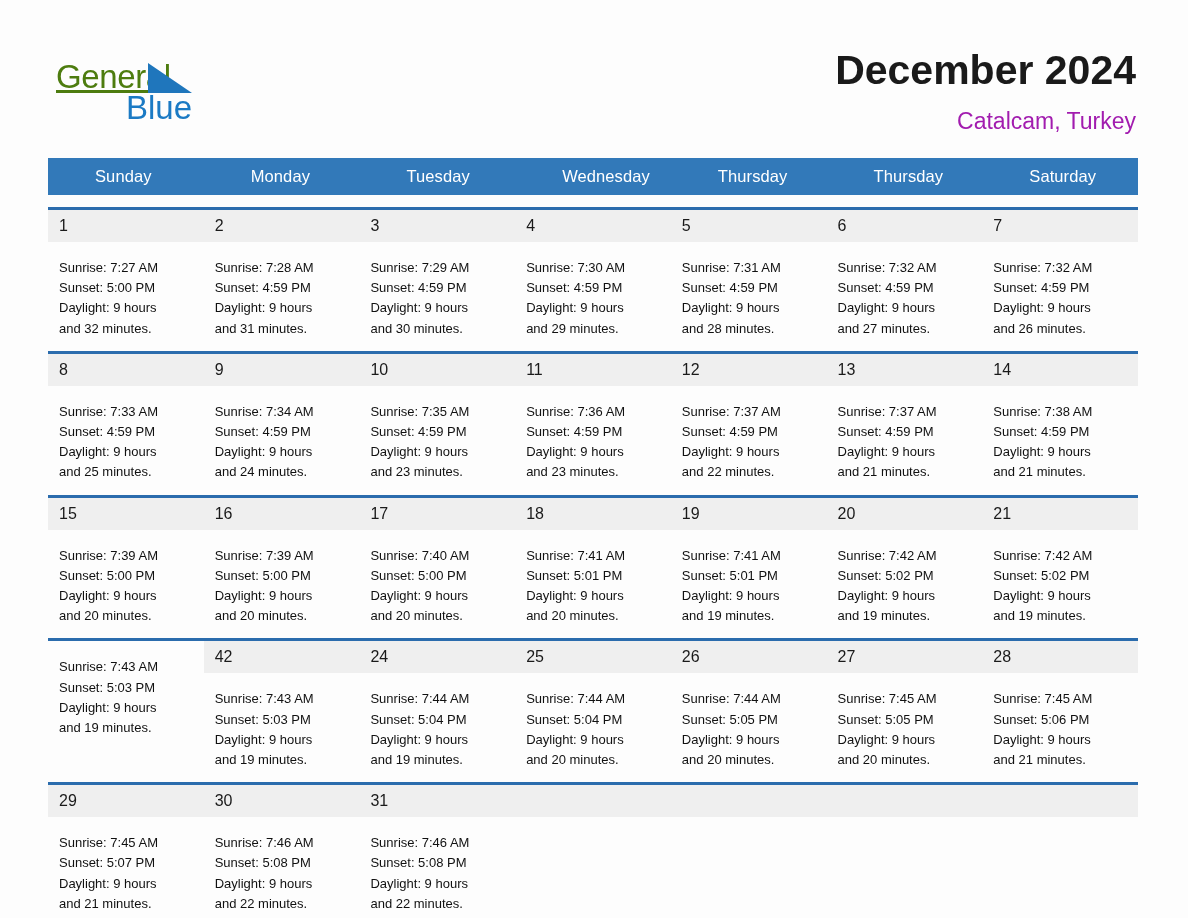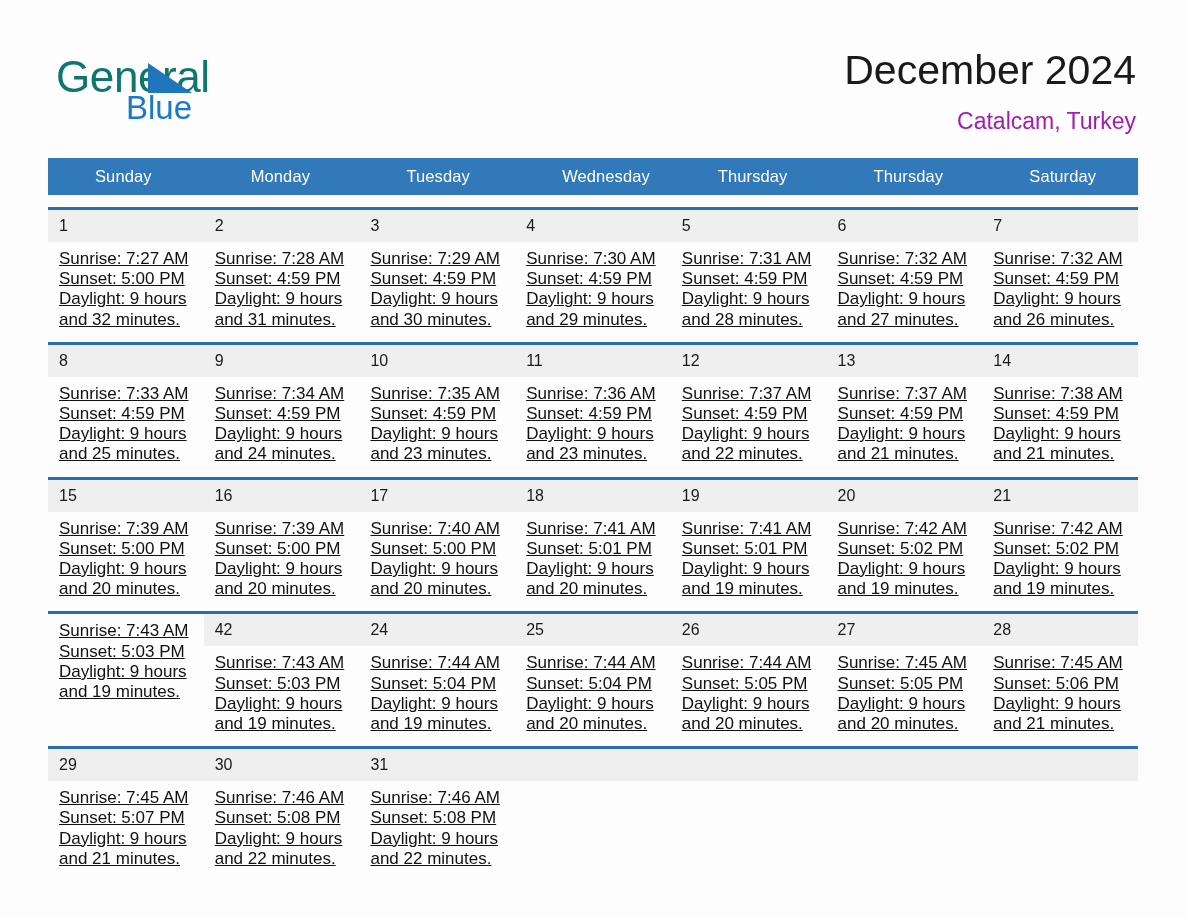--- a/index.html
+++ b/index.html
@@ -33,28 +33,29 @@
     height: 118px;
   }
 
   .logo {
     position: relative;
     width: 160px;
     height: 80px;
     flex: 0 0 auto;
   }
   .logo-general {
-    font-size: 44px;
+    font-size: 33px;
     line-height: 33px;
-    color: #0f766e;
+    color: #4d7c0f;
     letter-spacing: -0.4px;
     position: absolute;
     top: 16px;
     left: 0;
     font-weight: 400;
+    text-decoration: underline;
   }
   .logo-tri {
     position: absolute;
     left: 92px;
     top: 19px;
     width: 0;
     height: 0;
     border-left: 44px solid #1f76bc;
     border-top: 30px solid transparent;
   }
@@ -69,21 +70,21 @@
   }
 
   .title-block {
     text-align: right;
     flex: 0 0 auto;
     padding-top: 2px;
   }
   .title {
     font-size: 41px;
     line-height: 48px;
-    font-weight: 400;
+    font-weight: 700;
     color: #1a1a1a;
     white-space: nowrap;
     text-align: center;
   }
   .subtitle {
     font-size: 23px;
     line-height: 30px;
     font-weight: 400;
     color: #a21caf;
     margin-top: 12px;
@@ -133,25 +134,24 @@
     line-height: 20px;
     padding: 6px 0 6px 11px;
     color: #1a1a1a;
     min-height: 32px;
   }
   .day.empty .day-num {
     background: #efefef;
     color: transparent;
   }
   .day-info {
-    padding: 7px 10px 0 11px;
-    font-size: 17px;
+    padding: 16px 10px 0 11px;
+    font-size: 13px;
     line-height: 20.2px;
     color: #111111;
-    text-decoration: underline;
   }
   .day.empty .day-info { visibility: hidden; }
   .info-line { white-space: nowrap; }
 </style>
 </head>
 <body>
 
 <div class="page">
 
   <div class="header">

